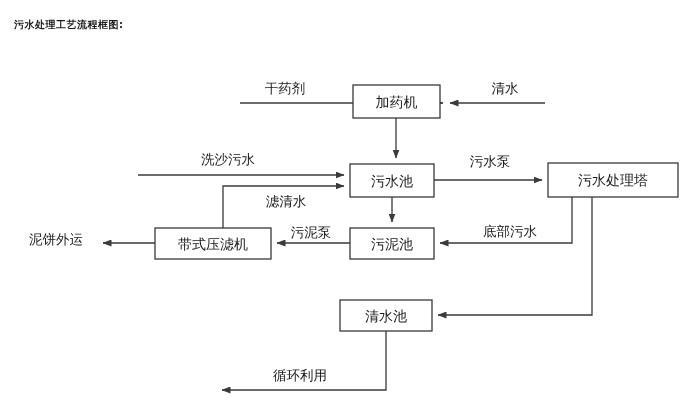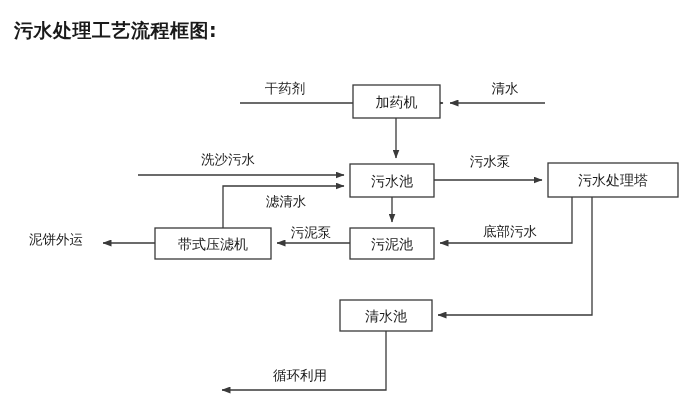--- a/index.html
+++ b/index.html
@@ -12,21 +12,21 @@
     width: 700px;
     height: 420px;
     background: #ffffff;
     overflow: hidden;
     font-family: "DejaVu Sans", "Liberation Sans", sans-serif;
   }
   #title {
     position: absolute;
     left: 14px;
     top: 18px;
-    font-size: 19px;
+    font-size: 10px;
     font-weight: bold;
     color: #1a1a1a;
     letter-spacing: 0.5px;
     white-space: nowrap;
   }
   #canvas {
     position: absolute;
     left: 0;
     top: 0;
     width: 700px;

